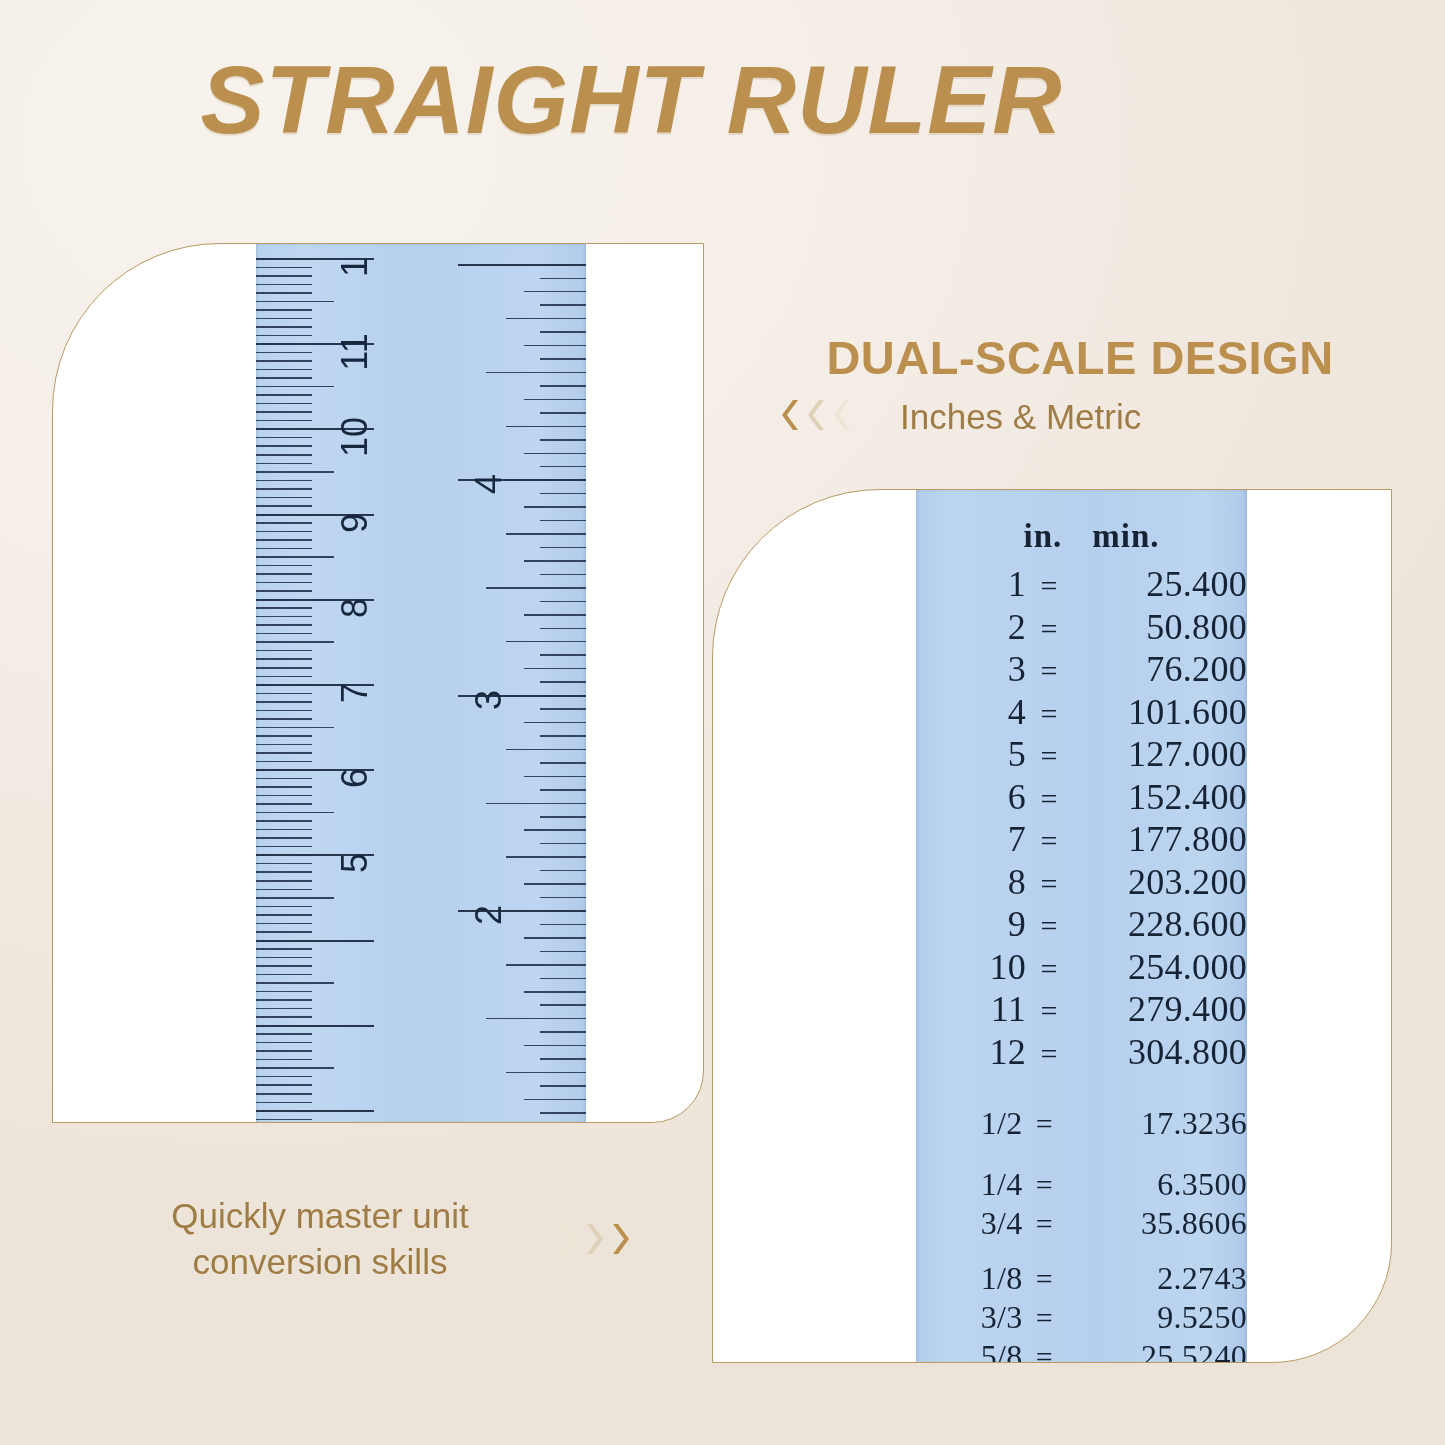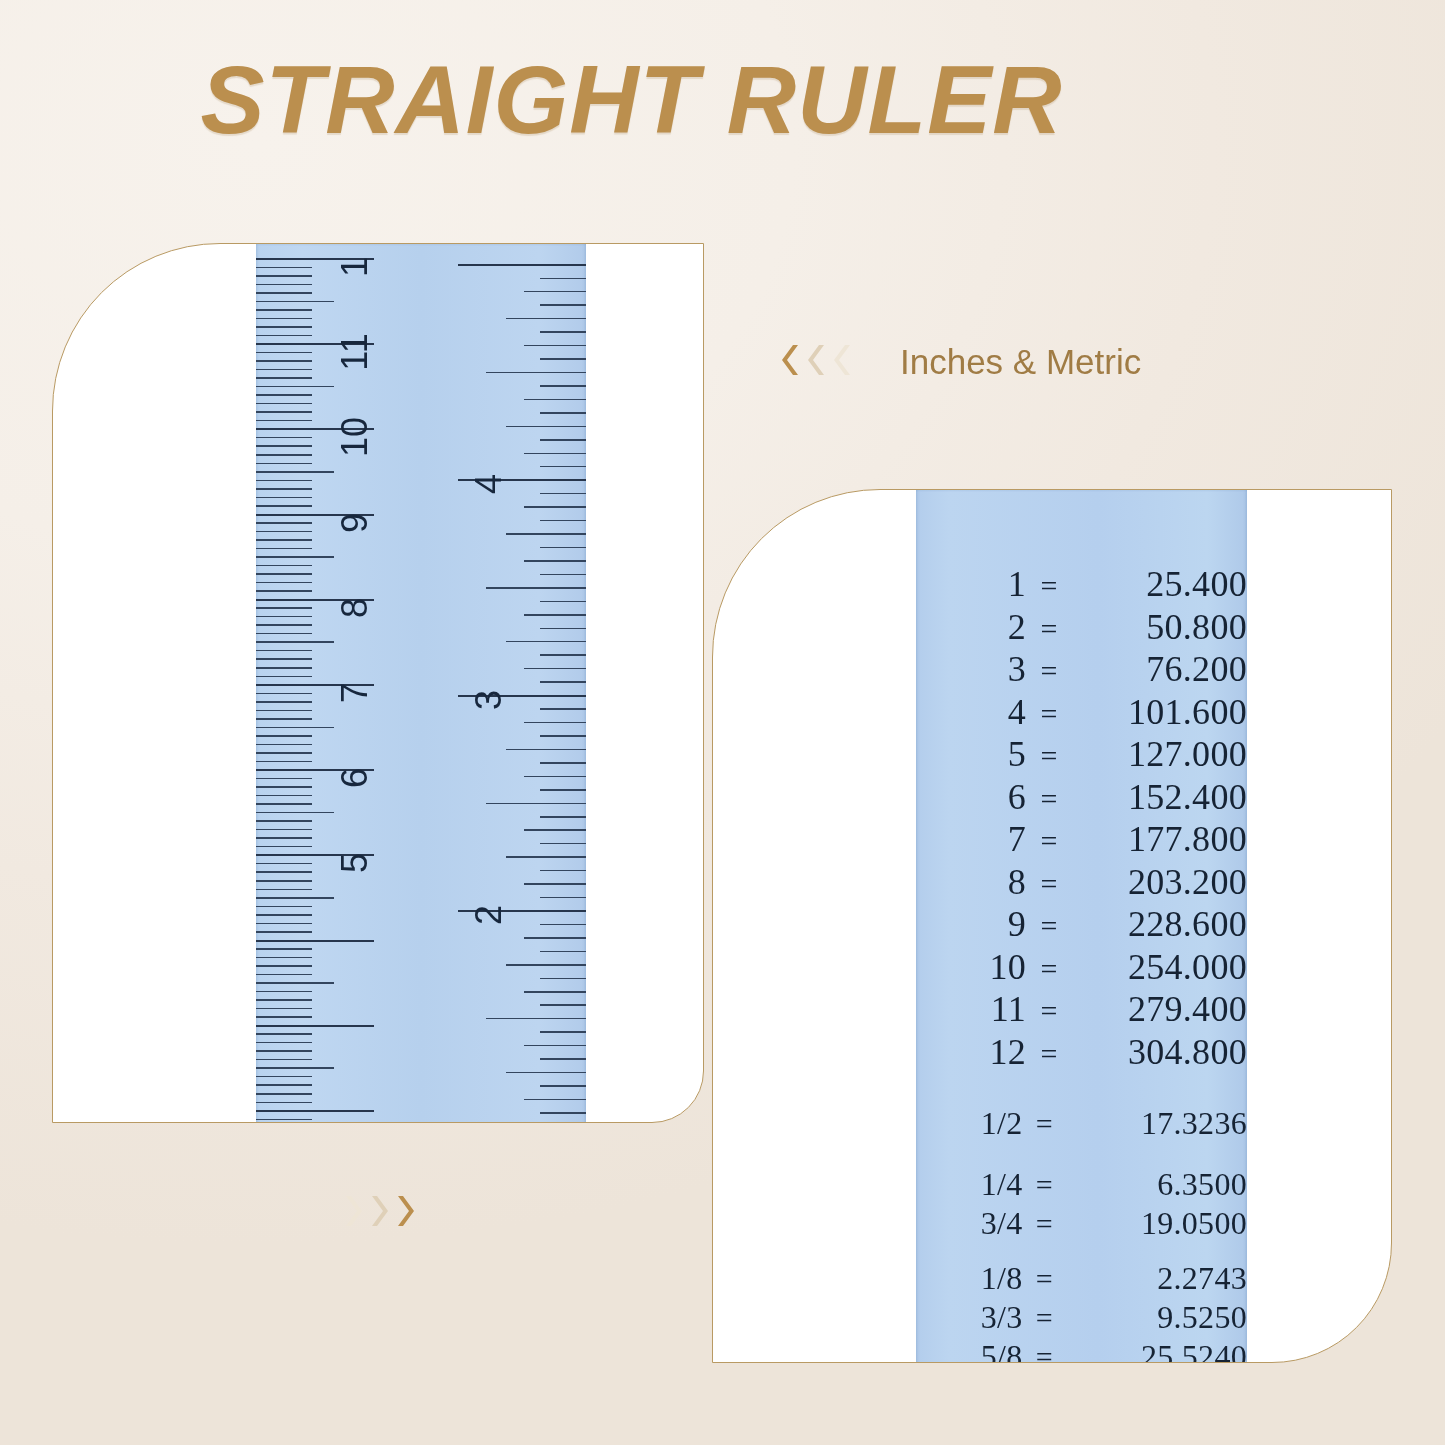--- a/index.html
+++ b/index.html
@@ -321,35 +321,40 @@
         <div class="rnum metric" style="top:513.2px;">6</div>
         <div class="rnum metric" style="top:598.4px;">5</div>
         <div class="rnum inch" style="top:219.4px;">4</div>
         <div class="rnum inch" style="top:434.8px;">3</div>
         <div class="rnum inch" style="top:650.2px;">2</div>
       </div>
   </div>
 </div>
 
 <div id="dual-scale-block">
+  <div id="dual-scale-title">DUAL-SCALE DESIGN</div>
   <div id="dual-scale-row">
     <span id="dual-chevrons"><span class="chev"><svg width="22" height="36" viewBox="0 0 22 36">
             <path d="M18 3 L7 18 L18 33 L13 33 L2 18 L13 3 Z" fill="#bb8f4e"></path>
           </svg></span><span class="chev"><svg width="22" height="36" viewBox="0 0 22 36">
             <path d="M18 3 L7 18 L18 33 L13 33 L2 18 L13 3 Z" fill="#dfd0b8"></path>
           </svg></span><span class="chev"><svg width="22" height="36" viewBox="0 0 22 36">
             <path d="M18 3 L7 18 L18 33 L13 33 L2 18 L13 3 Z" fill="#eee5d6"></path>
           </svg></span></span>
     <span id="dual-scale-sub">Inches &amp; Metric</span>
   </div>
 </div>
 
 <div class="panel" id="panel-right">
   <div id="ruler-right">
     <div id="conversion-table">
+      <div class="ct-header">
+        <span class="h-in">in.</span>
+        <span class="h-mm">min.</span>
+      </div>
       <div class="ct-rows" id="ct-rows">
           <div class="ct-row ">
             <span class="c-left">1</span>
             <span class="c-eq">=</span>
             <span class="c-right">25.400</span>
           </div>
           <div class="ct-row ">
             <span class="c-left">2</span>
             <span class="c-eq">=</span>
             <span class="c-right">50.800</span>
@@ -412,21 +417,21 @@
           </div>
           <div class="ct-gap-md"></div>
           <div class="ct-row frac">
             <span class="c-left">1/4</span>
             <span class="c-eq">=</span>
             <span class="c-right">6.3500</span>
           </div>
           <div class="ct-row frac">
             <span class="c-left">3/4</span>
             <span class="c-eq">=</span>
-            <span class="c-right">19.0500</span>
+            <span class="c-right">35.8606</span>
           </div>
           <div class="ct-gap-sm"></div>
           <div class="ct-row frac">
             <span class="c-left">1/8</span>
             <span class="c-eq">=</span>
             <span class="c-right">2.2743</span>
           </div>
           <div class="ct-row frac">
             <span class="c-left">3/3</span>
             <span class="c-eq">=</span>
@@ -437,20 +442,24 @@
             <span class="c-eq">=</span>
             <span class="c-right">25.5240</span>
           </div>
         </div>
     </div>
   </div>
 </div>
 
 <div id="conversion-block">
   <div id="conversion-row">
+    <div id="conversion-sub">
+      <div>Quickly master unit</div>
+      <div>conversion skills</div>
+    </div>
     <span id="conversion-chevrons">
         <span class="chev">
           <svg width="22" height="36" viewBox="0 0 22 36">
             <path d="M4 3 L15 18 L4 33 L9 33 L20 18 L9 3 Z" fill="#eee5d6"></path>
           </svg>
         </span>
         <span class="chev">
           <svg width="22" height="36" viewBox="0 0 22 36">
             <path d="M4 3 L15 18 L4 33 L9 33 L20 18 L9 3 Z" fill="#dfd0b8"></path>
           </svg>

